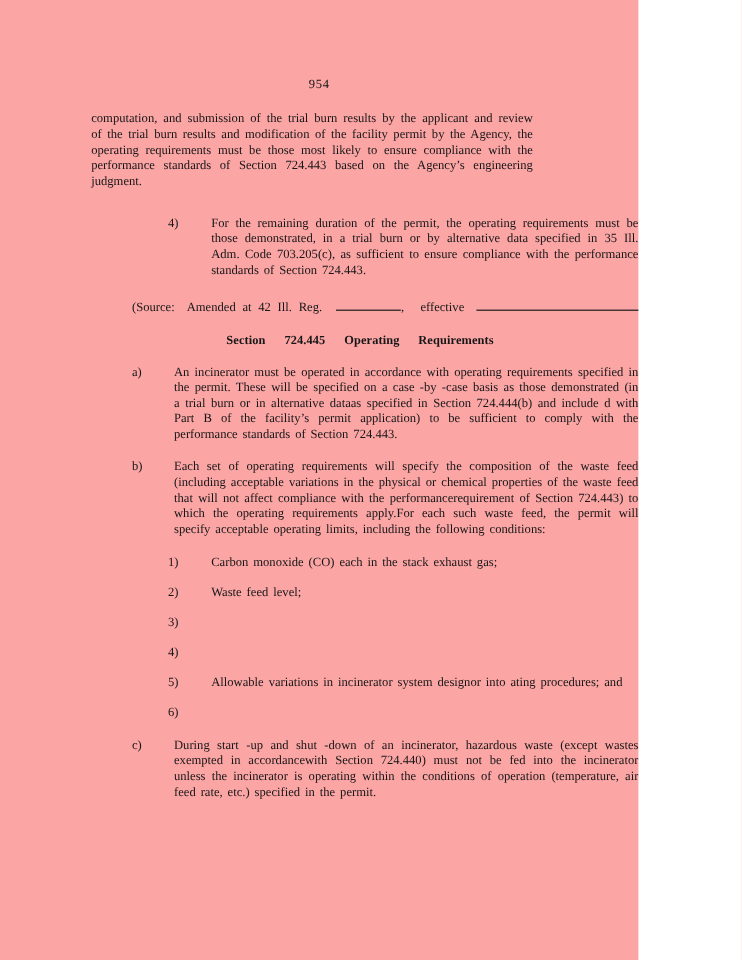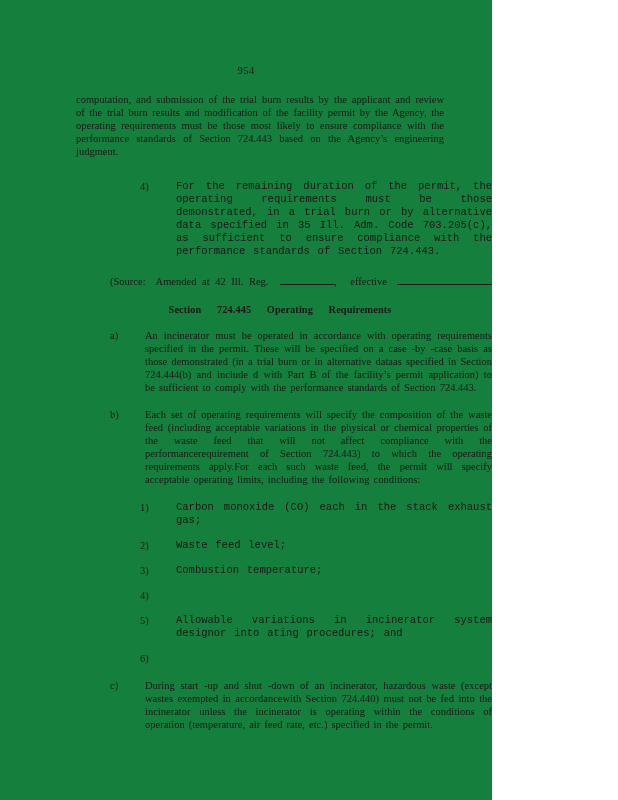--- a/index.html
+++ b/index.html
@@ -1,20 +1,20 @@
 <!DOCTYPE html>
 <html><head>
 <meta charset="utf-8">
 <style>
   html, body { margin: 0; padding: 0; background: #ffffff; }
   .page {
     position: relative;
-    width: 492px;
+    width: 532px;
     height: 800px;
-    background: #15803d;
+    background: #fca5a5;
     box-sizing: border-box;
     padding-top: 64px;
     font-family: "Liberation Serif", "DejaVu Serif", serif;
     font-size: 10.5px;
     line-height: 13px;
     color: #161616;
     overflow: hidden;
   }
   .page-number {
     text-align: center;
@@ -27,21 +27,21 @@
     text-align: justify;
     word-spacing: 1.5px;
   }
   .item { display: flex; }
   .item .label { flex: none; }
   .item .text { text-align: justify; word-spacing: 1.5px; }
 
   
   .l2 { margin-left: 140px; }
   .l2 .label { width: 36px; }
-  .l2 .text { width: 364px; font-family: Liberation Mono, monospace; }
+  .l2 .text { width: 364px; }
 
   
   .l1 { margin-left: 110px; }
   .l1 .label { width: 35px; }
   .l1 .text { width: 398px; }
 
   .mb14 { margin-bottom: 14px; }
   .mb15 { margin-bottom: 15px; }
   .mb16 { margin-bottom: 16px; }
   .mb12 { margin-bottom: 12px; }
@@ -110,21 +110,20 @@
     <div class="text">Carbon monoxide (CO) each in the stack exhaust gas;</div>
   </div>
 
   <div class="item l2 mb12">
     <span class="label">2)</span>
     <div class="text">Waste feed level;</div>
   </div>
 
   <div class="item l2 mb12">
     <span class="label">3)</span>
-    <div class="text">Combustion temperature;</div>
   </div>
 
   <div class="item l2 mb12">
     <span class="label">4)</span>
   </div>
 
   <div class="item l2 mb12">
     <span class="label">5)</span>
     <div class="text">Allowable variations in incinerator system designor into ating procedures; and</div>
   </div>

